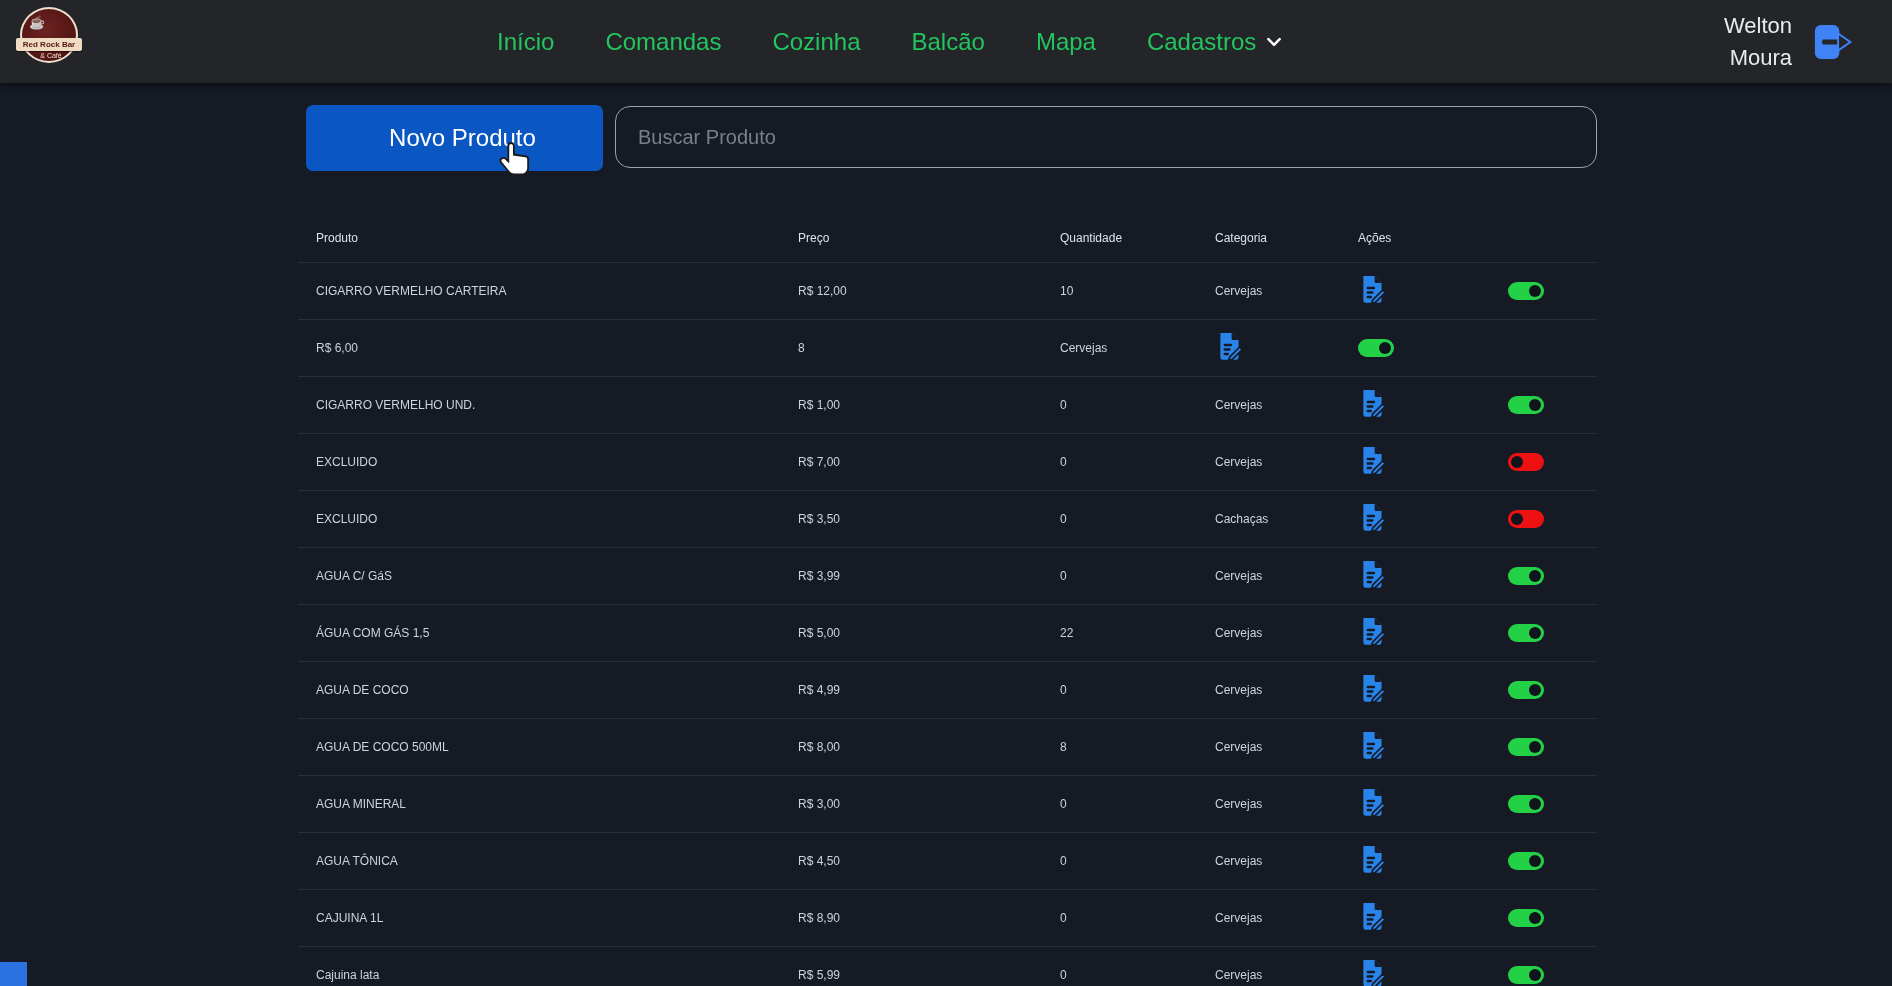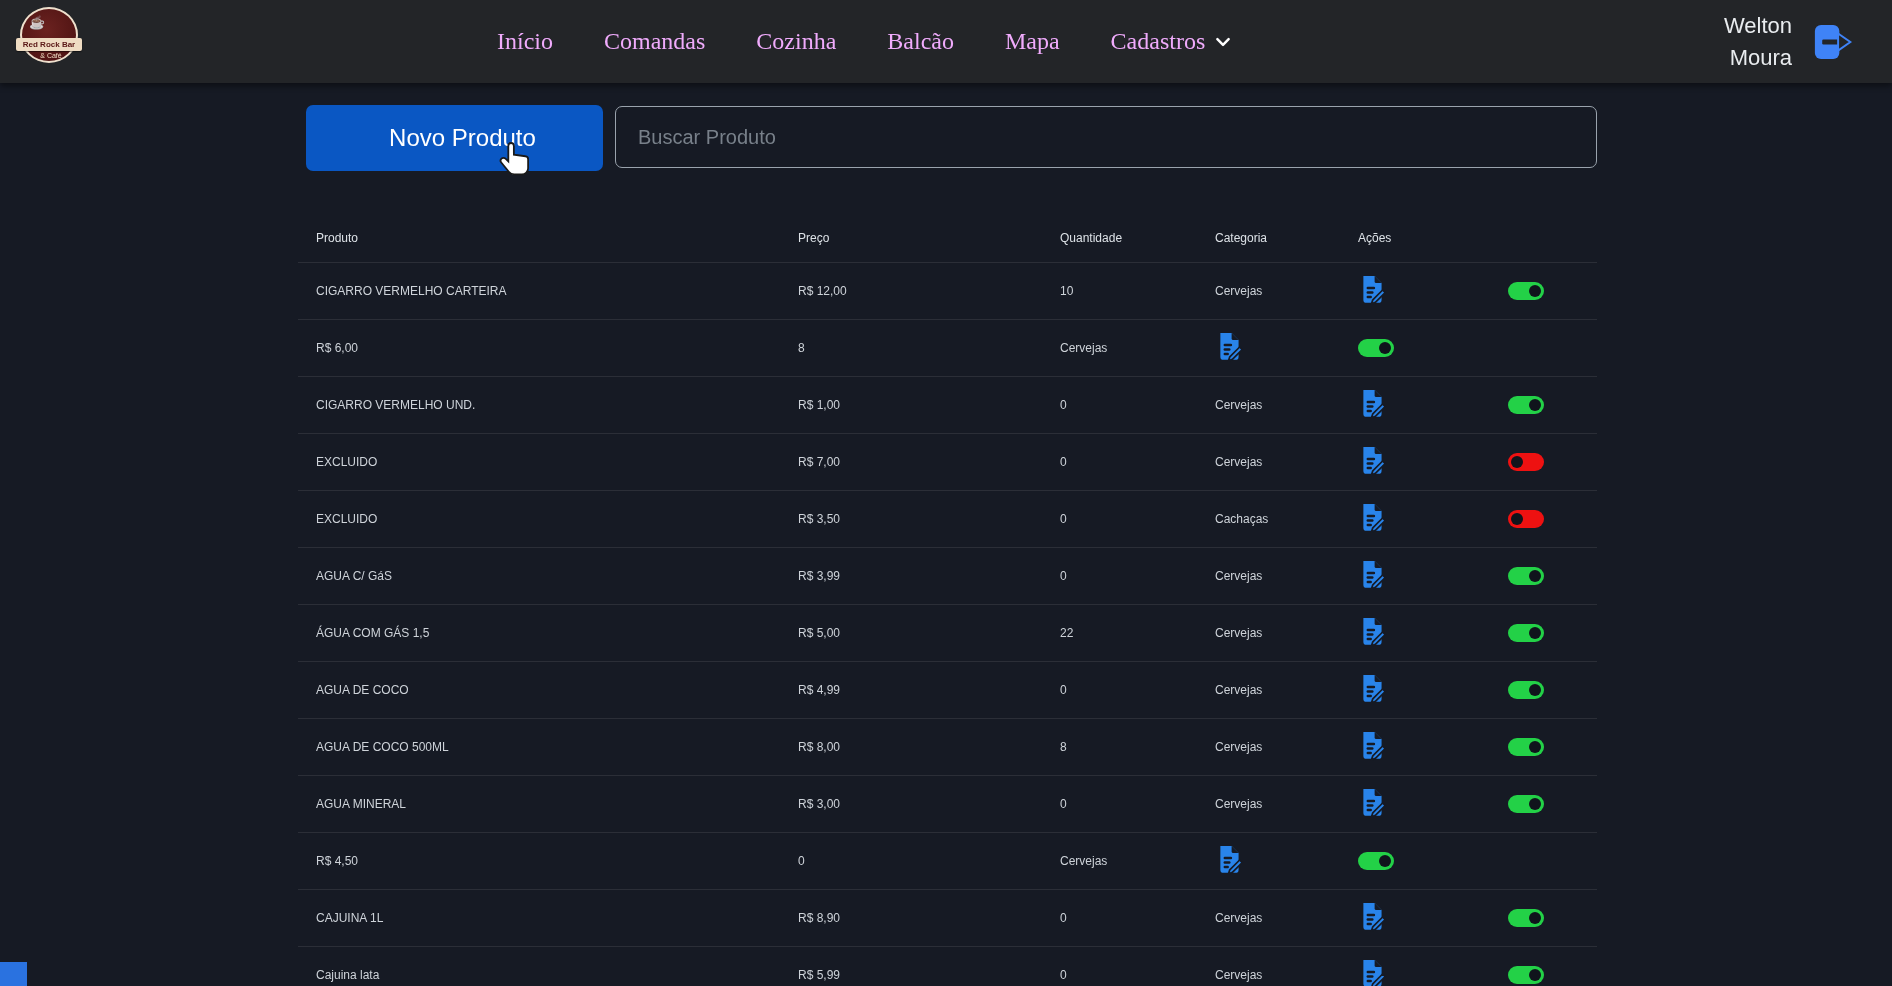--- a/index.html
+++ b/index.html
@@ -35,40 +35,40 @@
   }
   .logo .sub {
     position:absolute; left:0; top:43px; width:58px; text-align:center;
     font-size:7px; color:#efdcc3; white-space:nowrap;
   }
   .nav-links {
     position:absolute; left:497px; top:0; height:83px;
     display:flex; align-items:center; gap:51px;
   }
   .nav-link {
-    font-size:24px; color:#f0abfc; cursor:pointer; white-space:nowrap;
-    display:flex; align-items:center; gap:9px;font-family:Liberation Serif, serif;
+    font-size:24px; color:#22c55e; cursor:pointer; white-space:nowrap;
+    display:flex; align-items:center; gap:9px;
   }
   .user-area {
     position:absolute; right:38px; top:0; height:83px;
     display:flex; align-items:center; gap:18px;
   }
   .user-name {
     font-size:22px; color:#e9ecef; text-align:right; line-height:1.42;
   }
 
   
   .btn-new {
     position:absolute; left:306px; top:105px; width:297px; height:66px;
     background:#0a57c3; border:none; border-radius:7px;
     color:#ffffff; font-size:24px; font-family:inherit; cursor:pointer;padding-left:16px;
   }
   .search-input {
     position:absolute; left:615px; top:106px; width:982px; height:62px;
-    background:transparent; border:1px solid #9aa3ad; border-radius:7px;
+    background:transparent; border:1px solid #9aa3ad; border-radius:15px;
     padding:0 22px; font-size:20px; color:#dfe3e8; font-family:inherit;
     outline:none;
   }
   .search-input::placeholder { color:#78808a; }
 
   
   .table { position:absolute; left:298px; top:214px; width:1299px; }
   .t-row {
     display:grid;
     grid-template-columns:500px 262px 155px 143px 150px 89px;
@@ -389,20 +389,21 @@
       </button>
     </div>
     <div>
       <div class="toggle on">
             <span class="knob"></span>
           </div>
     </div>
   </div>
 
   <div class="t-row">
+    <div class="cell-produto">AGUA TÔNICA</div>
     <div class="cell-preco">R$ 4,50</div>
     <div class="cell-quantidade">0</div>
     <div class="cell-categoria">Cervejas</div>
     <div>
       <button class="edit-btn">
         <svg width="30" height="30" viewBox="0 0 28 28">
           <path fill="#2984ea" d="M5 1 h10.5 L22 7.5 V23 a3 3 0 0 1 -3 3 H8 a3 3 0 0 1 -3 -3 Z"></path>
           <path fill="#161a24" d="M15.5 1 l6.5 6.5 h-5 a1.5 1.5 0 0 1 -1.5 -1.5 z"></path>
           <rect x="8" y="11" width="8" height="2.2" rx="1.1" fill="#161a24"></rect>
           <rect x="8" y="15.2" width="6.5" height="2.2" rx="1.1" fill="#161a24"></rect>

